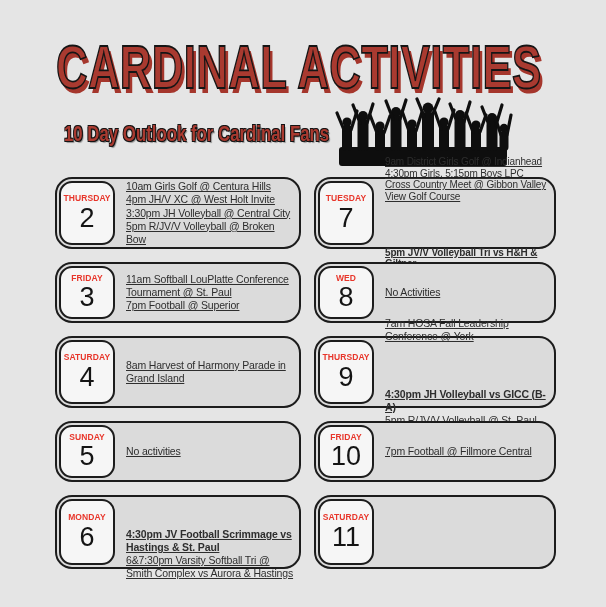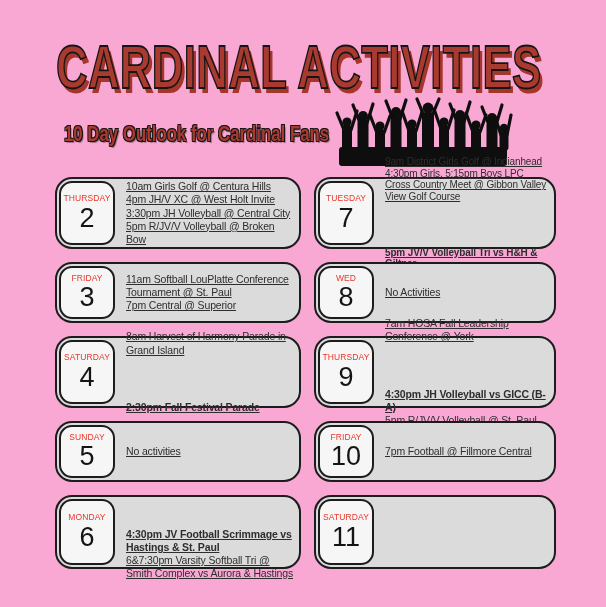--- a/index.html
+++ b/index.html
@@ -1,17 +1,17 @@
 <!DOCTYPE html>
 <html><head>
 <meta charset="utf-8">
 <style>
   html,body{margin:0;padding:0;}
   body{font-family:"Liberation Sans",sans-serif;}
-  .page{position:relative;width:606px;height:607px;background:#f9a8d4;overflow:hidden;}
+  .page{position:relative;width:606px;height:607px;background:#e5e5e5;overflow:hidden;}
 
   
   .title{
     position:absolute;left:56px;top:36px;margin:0;
     font-family:"Liberation Sans",sans-serif;
     font-weight:bold;font-size:56px;line-height:1;white-space:nowrap;
     color:#a93a30;
     -webkit-text-stroke:1.6px #151515;
     text-shadow:4px 5px 0 #a5362c;
     transform:scale(0.78,1.1);transform-origin:left top;
@@ -40,21 +40,21 @@
     display:flex;align-items:center;
     box-sizing:border-box;
   }
   .badge{
     align-self:stretch;flex:none;width:56px;margin:2px;
     border:2px solid #1c1c1c;border-radius:13px;
     background:#f6f6f6;
     display:flex;flex-direction:column;align-items:center;justify-content:center;
     box-sizing:border-box;
   }
-  .day{font-size:8.5px;font-weight:normal;color:#e8362b;letter-spacing:0.1px;line-height:1;}
+  .day{font-size:8.5px;font-weight:bold;color:#e8362b;letter-spacing:0.1px;line-height:1;}
   .num{font-size:27px;color:#141414;line-height:1;margin-top:2px;font-weight:normal;}
   .events{
     padding:5px 5px 5px 9px;
     font-size:10.5px;letter-spacing:-0.15px;line-height:1.24;color:#2e2e2e;text-decoration:underline;
   }
   .events.dense{font-size:10px;line-height:1.17;}
   .event.bold{font-weight:bold;margin-top:44px;}
 </style>
 </head>
 <body>
@@ -129,32 +129,31 @@
         </div>
   </div>
 
   <div class="card">
     <div class="badge">
       <div class="day">FRIDAY</div>
       <div class="num">3</div>
     </div>
     <div class="events">
           <div class="event">11am Softball LouPlatte Conference Tournament @ St. Paul</div>
-          <div class="event">7pm Central @ Superior</div>
+          <div class="event">7pm Football @ Superior</div>
         </div>
   </div>
 
   <div class="card">
     <div class="badge">
       <div class="day">SATURDAY</div>
       <div class="num">4</div>
     </div>
     <div class="events">
           <div class="event">8am Harvest of Harmony Parade in Grand Island</div>
-          <div class="event bold">2:30pm Fall Festival Parade</div>
         </div>
   </div>
 
   <div class="card">
     <div class="badge">
       <div class="day">SUNDAY</div>
       <div class="num">5</div>
     </div>
     <div class="events">
           <div class="event">No activities</div>

